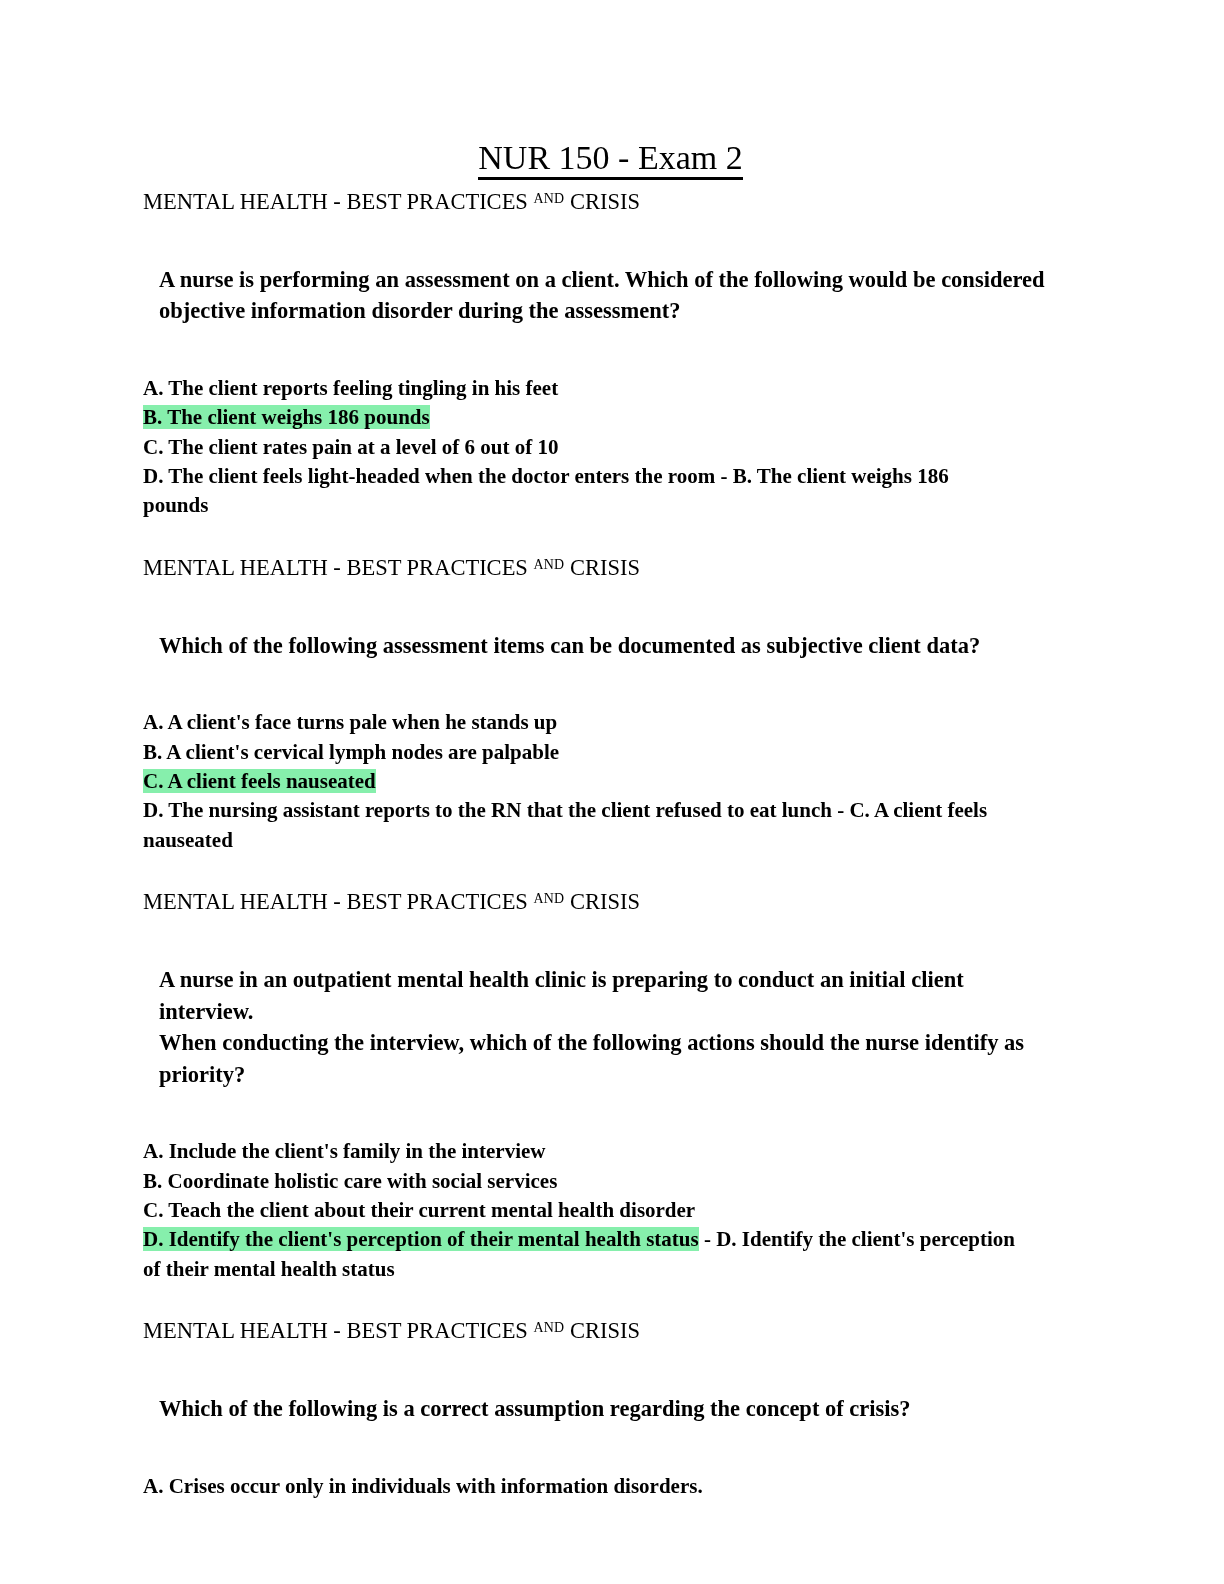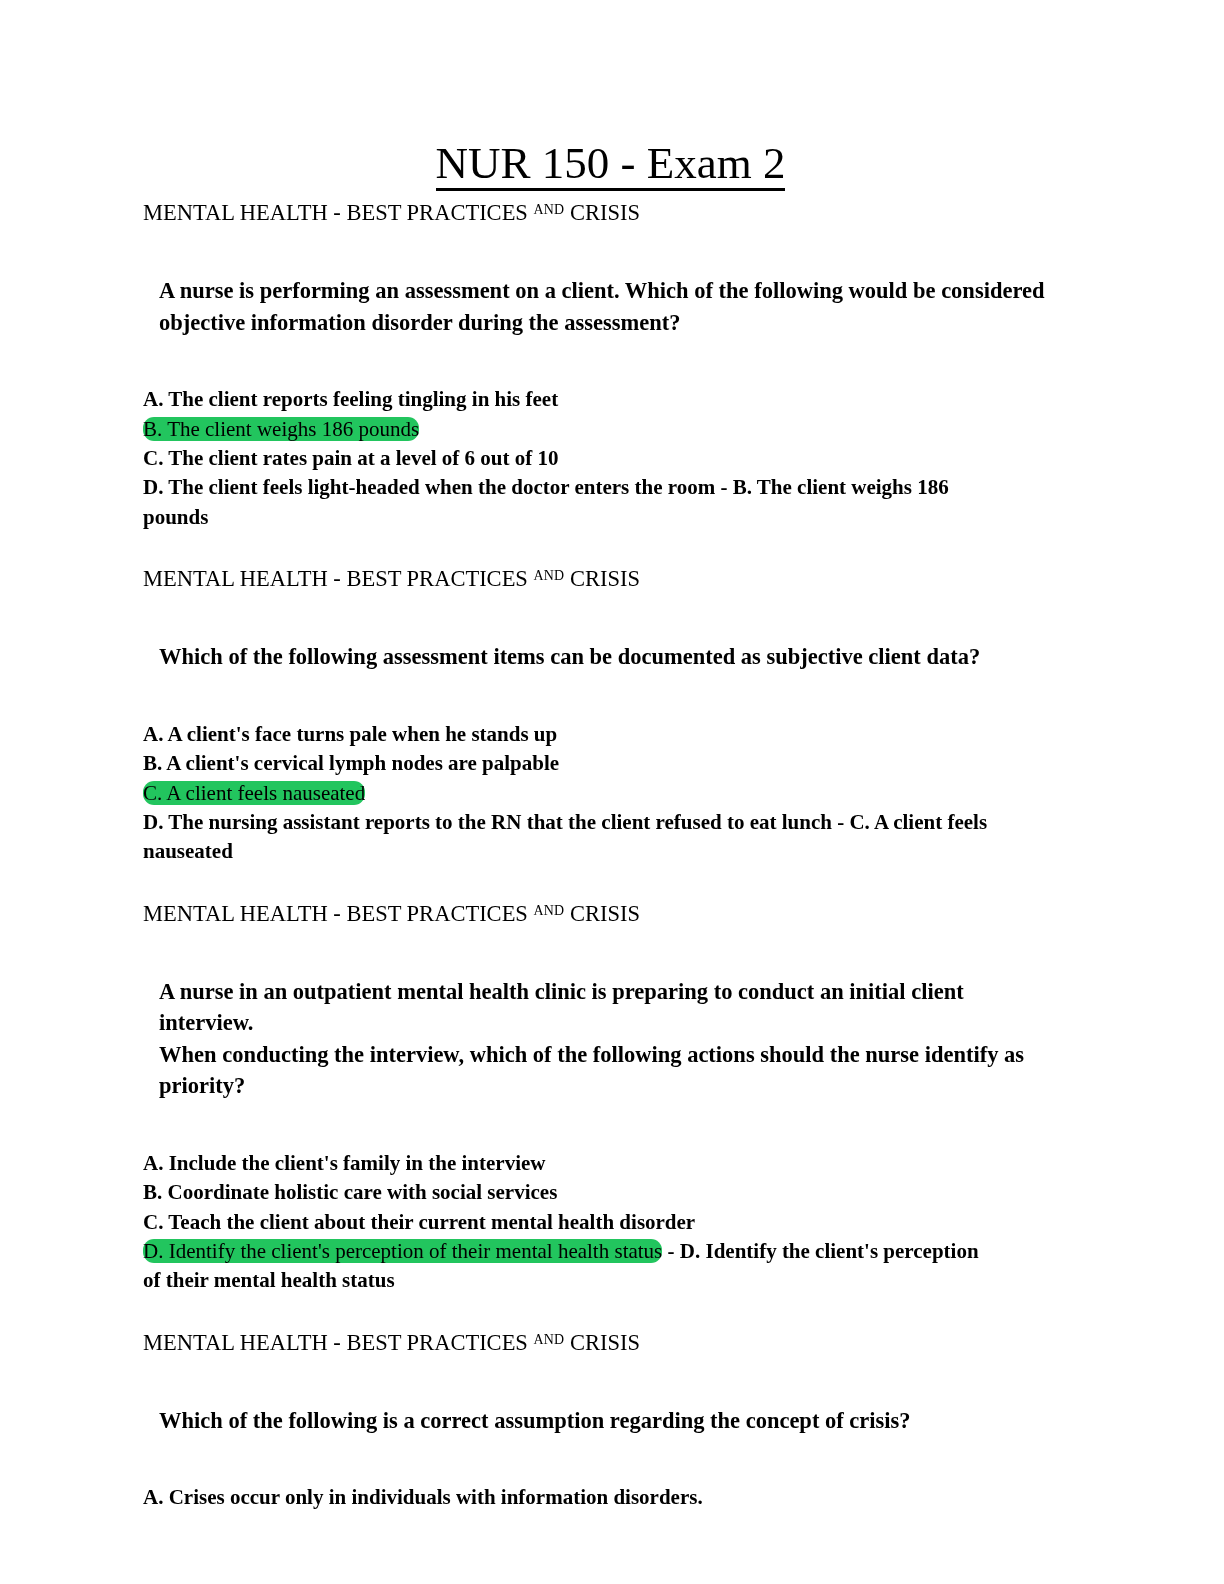--- a/index.html
+++ b/index.html
@@ -25,21 +25,21 @@
   .content {
     position: absolute;
     left: 143px;
     top: 140px;
     width: 935px;
   }
 
   
   .doc-title {
     text-align: center;
-    font-size: 45px;
+    font-size: 34px;
     font-weight: normal;
     line-height: 1.05;
     margin: 0 0 6px 0;
     letter-spacing: 0px;
   }
   .doc-title .title-text {
     display: inline-block;
     border-bottom: 3px solid #000;
     padding-bottom: 1px;
   }
@@ -63,24 +63,23 @@
     line-height: 1.40;
     margin: 16px;
   }
   .option {
     font-size: 21px;
     font-weight: bold;
     line-height: 1.40;
     margin: 0;
   }
   .hl {
-    background: #22c55e;
-    font-weight: normal;
+    background: #86efac;
+    font-weight: bold;
     box-decoration-break: clone;
-    border-radius: 11px;
     -webkit-box-decoration-break: clone;
   }
   .spacer-lg { height: 31px; }
   .spacer-md { height: 31px; }
 </style>
 </head>
 <body>
 
 <div class="page">
   <div class="content">

